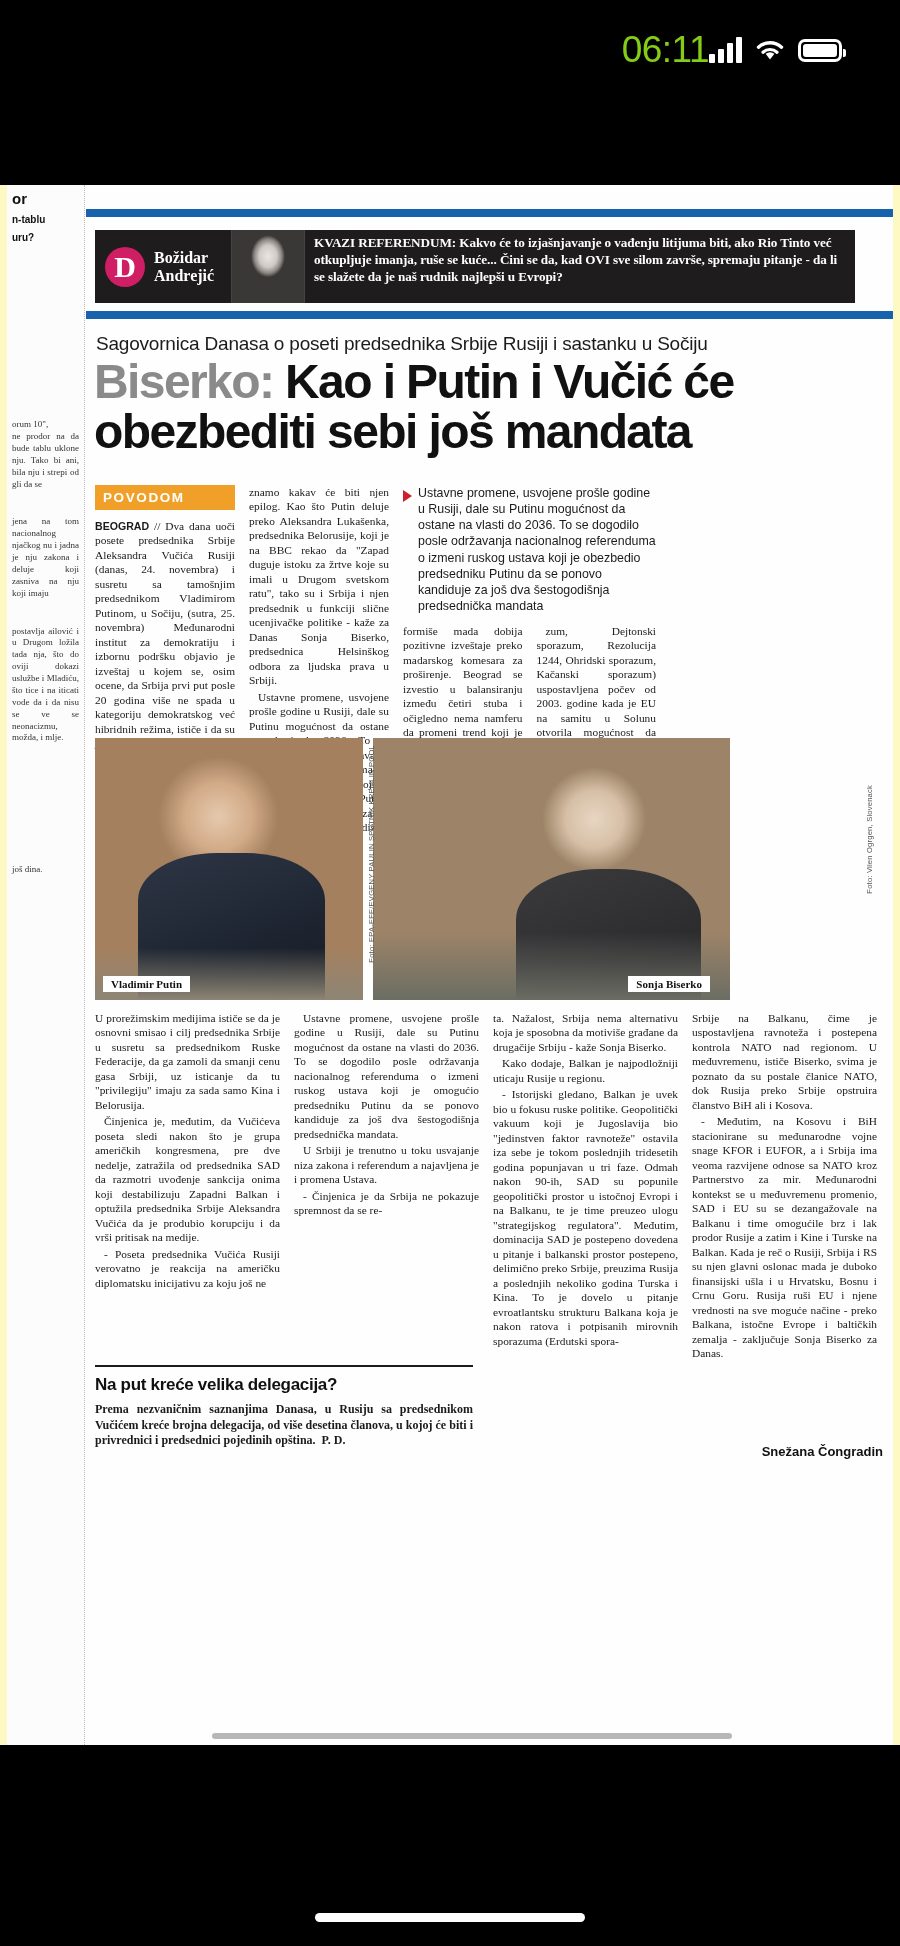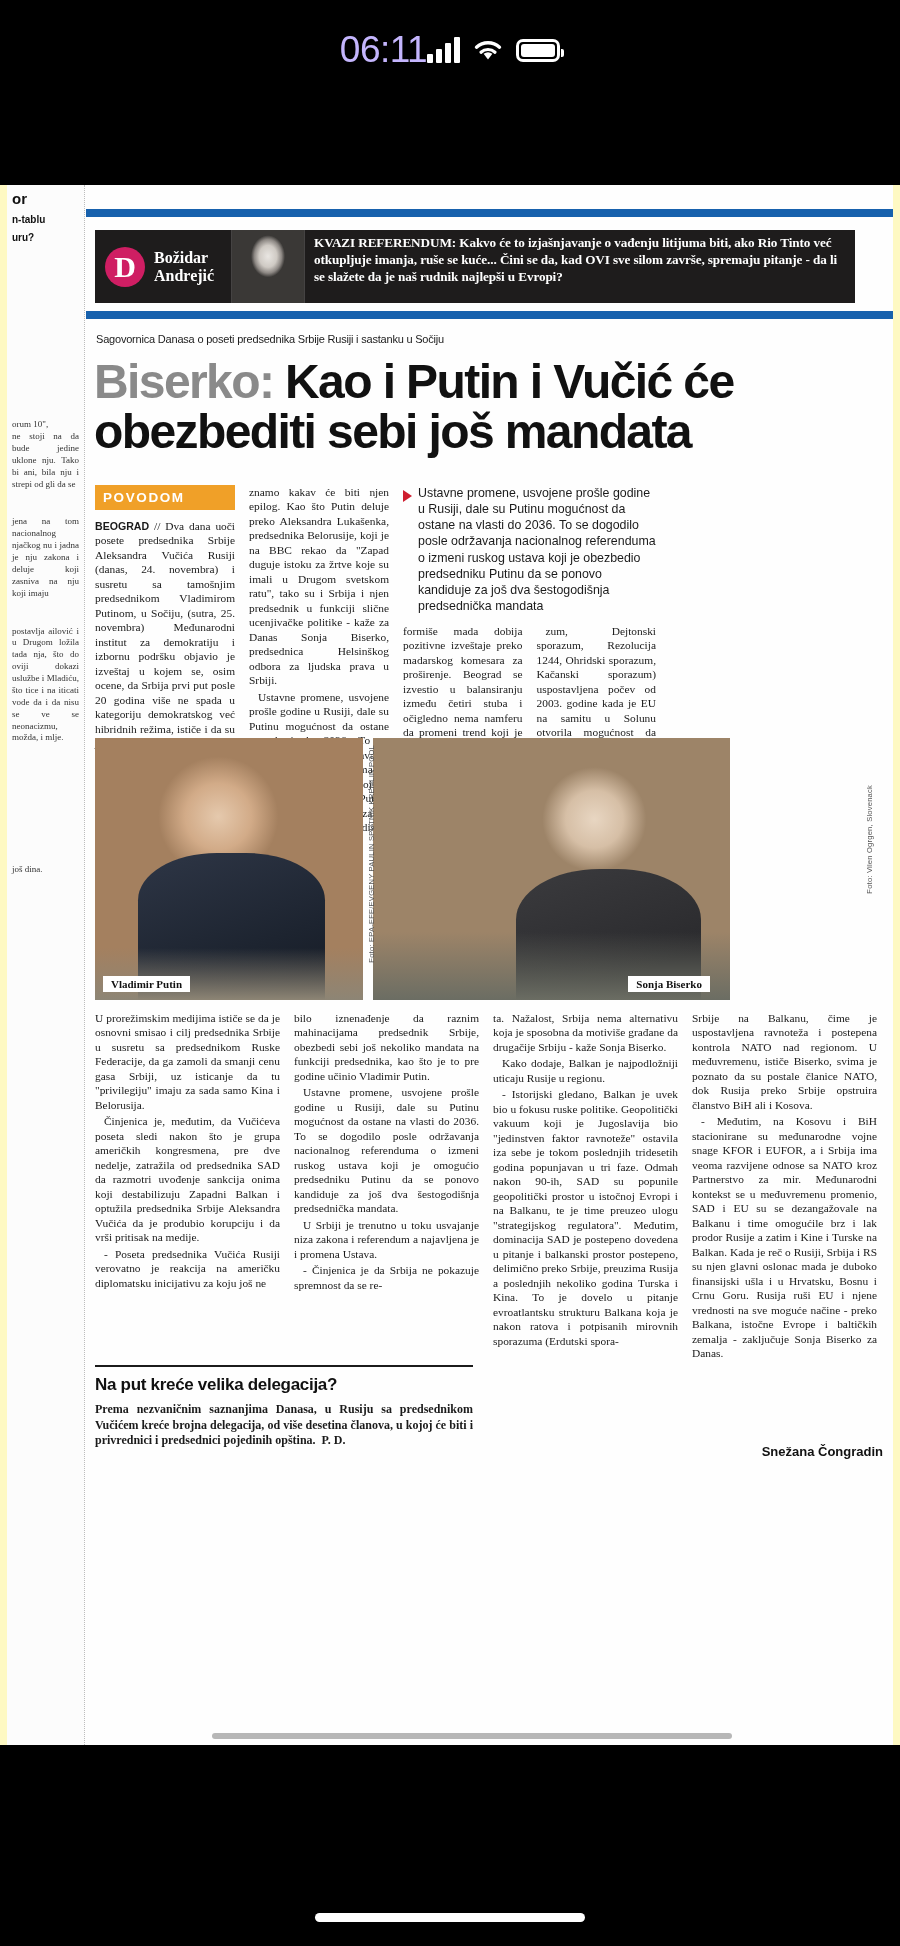--- a/index.html
+++ b/index.html
@@ -5,22 +5,22 @@
   * { box-sizing: border-box; margin: 0; padding: 0; }
   html, body {
     width: 900px; height: 1946px;
     background: #000;
     font-family: "Liberation Sans", sans-serif;
     overflow: hidden;
   }
   
   .statusbar {
     position: absolute; top: 0; left: 0; width: 900px; height: 100px;
-    background: #000; color: #c4b5fd;
-    display: flex; align-items: center; justify-content: center;
+    background: #000; color: #84cc16;
+    display: flex; align-items: center; justify-content: flex-end;
     padding: 0 58px;
   }
   .status-time { font-size: 37px; font-weight: 500; letter-spacing: -0.5px; }
   .status-right { display: flex; align-items: center; gap: 13px; }
   .bars { display: flex; align-items: flex-end; gap: 3px; height: 26px; }
   .bars i { width: 6px; background: #fff; border-radius: 1px; display: block; }
   .bars i:nth-child(1) { height: 9px; }
   .bars i:nth-child(2) { height: 14px; }
   .bars i:nth-child(3) { height: 20px; }
   .bars i:nth-child(4) { height: 26px; }
@@ -100,21 +100,21 @@
 
   .blue-rule {
     position: absolute; left: 0; width: 807px; height: 8px; background: #1761ad;
   }
   .blue-rule.t { top: 24px; }
   .blue-rule.b { top: 126px; }
 
   
   .kicker {
     position: absolute; left: 10px; top: 148px; width: 700px;
-    font-family: "Liberation Sans", sans-serif; font-size: 11px;
+    font-family: "Liberation Sans", sans-serif; font-size: 19px;
     color: #1b1b1b; letter-spacing: -0.2px;
   }
   .headline {
     position: absolute; left: 8px; top: 172px; width: 780px;
     font-family: "Liberation Sans", sans-serif; font-weight: bold;
     font-size: 48px; line-height: 1.04; color: #111; letter-spacing: -1.6px;
   }
   .headline .gray { color: #8a8a8a; }
 
   
@@ -265,21 +265,21 @@
 <div class="viewer">
   <div class="page">
 
     <div class="left-sliver">
       <div class="sliver-col">
         <div class="sliver-head">or</div>
         <div class="sliver-sub">n-tablu</div>
         <div class="sliver-sub">uru?</div>
         <div style="height:170px"></div>
         <div>orum 10",</div>
-        <div>ne stoji na da bude jedine uklone nju. Tako bi ani, bila nju i strepi od gli da se</div>
+        <div>ne prodor na da bude tablu uklone nju. Tako bi ani, bila nju i strepi od gli da se</div>
         <div style="height:26px"></div>
         <div>jena na tom nacionalnog njačkog nu i jadna je nju zakona i deluje koji zasniva na nju koji imaju</div>
         <div style="height:26px"></div>
         <div>postavlja ailović i u Drugom ložila tada nja, što do oviji dokazi uslužbe i Mladiću, što tice i na iticati vode da i da nisu se ve se neonacizmu, možda, i mlje.</div>
         <div style="height:120px"></div>
         <div>još dina.</div>
       </div>
     </div>
 
     <div class="content">
@@ -342,21 +342,20 @@
       <span class="credit c1">Foto: EPA-EFE/EVGENY PAULIN SPUTNIK KREMLIN POOL</span>
       <span class="credit c2">Foto: Vilen Ogrgen, Slovenack</span>
 
       <div class="cols2">
         <div class="col2 body">
           <p class="first">U prorežimskim medijima ističe se da je osnovni smisao i cilj predsednika Srbije u susretu sa predsednikom Ruske Federacije, da ga zamoli da smanji cenu gasa Srbiji, uz isticanje da tu "privilegiju" imaju za sada samo Kina i Belorusija.</p>
           <p>Činjenica je, međutim, da Vučićeva poseta sledi nakon što je grupa američkih kongresmena, pre dve nedelje, zatražila od predsednika SAD da razmotri uvođenje sankcija onima koji destabilizuju Zapadni Balkan i optužila predsednika Srbije Aleksandra Vučića da je produbio korupciju i da vrši pritisak na medije.</p>
           <p>- Poseta predsednika Vučića Rusiji verovatno je reakcija na američku diplomatsku inicijativu za koju još ne</p>
         </div>
         <div class="col2 body">
-          <p class="first">bilo iznenađenje da raznim mahinacijama predsednik Srbije, obezbedi sebi još nekoliko mandata na funkciji predsednika, kao što je to pre godine učinio Vladimir Putin.</p>
           <p>Ustavne promene, usvojene prošle godine u Rusiji, dale su Putinu mogućnost da ostane na vlasti do 2036. To se dogodilo posle održavanja nacionalnog referenduma o izmeni ruskog ustava koji je omogućio predsedniku Putinu da se ponovo kandiduje za još dva šestogodišnja predsednička mandata.</p>
           <p>U Srbiji je trenutno u toku usvajanje niza zakona i referendum a najavljena je i promena Ustava.</p>
           <p>- Činjenica je da Srbija ne pokazuje spremnost da se re-</p>
         </div>
         <div class="col2 body">
           <p class="first">ta. Nažalost, Srbija nema alternativu koja je sposobna da motiviše građane da drugačije Srbiju - kaže Sonja Biserko.</p>
           <p>Kako dodaje, Balkan je najpodložniji uticaju Rusije u regionu.</p>
           <p>- Istorijski gledano, Balkan je uvek bio u fokusu ruske politike. Geopolitički vakuum koji je Jugoslavija bio "jedinstven faktor ravnoteže" ostavila iza sebe je tokom poslednjih tridesetih godina popunjavan u tri faze. Odmah nakon 90-ih, SAD su popunile geopolitički prostor u istočnoj Evropi i na Balkanu, te je time preuzeo ulogu "strategijskog regulatora". Međutim, dominacija SAD je postepeno dovedena u pitanje i balkanski prostor postepeno, delimično preko Srbije, preuzima Rusija a poslednjih nekoliko godina Turska i Kina. To je dovelo u pitanje evroatlantsku strukturu Balkana koja je nakon ratova i potpisanih mirovnih sporazuma (Erdutski spora-</p>
         </div>
         <div class="col2 body">

